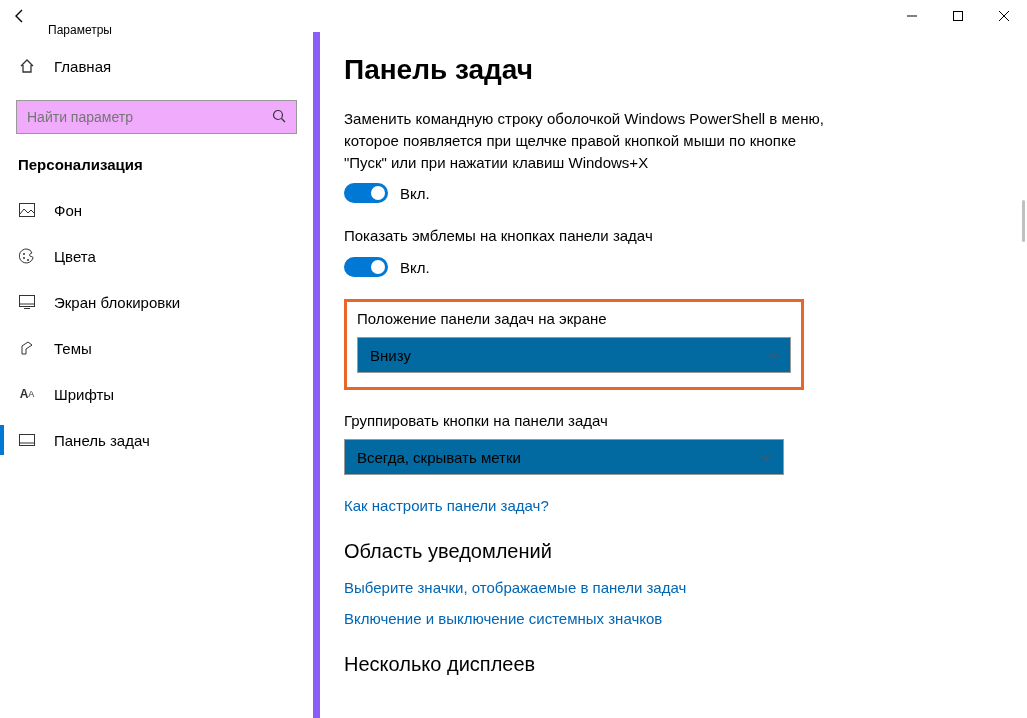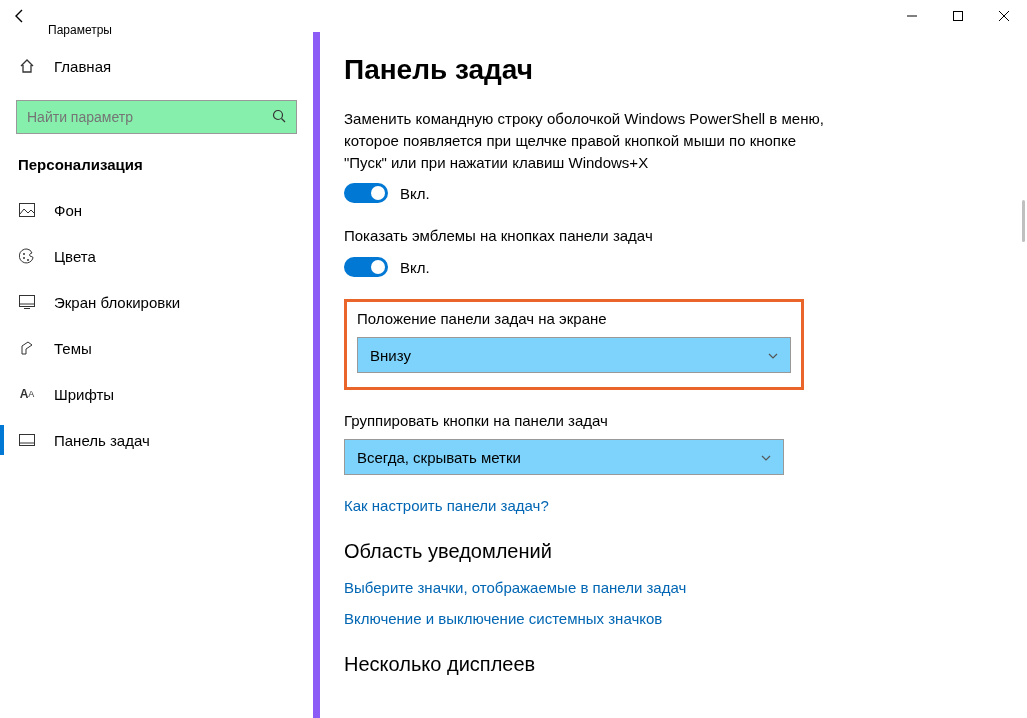--- a/index.html
+++ b/index.html
@@ -56,21 +56,21 @@
   height: 44px;
   padding: 0 18px;
   gap: 18px;
 }
 .sidebar .home .icon { width: 18px; display:flex; align-items:center; justify-content:center; }
 .sidebar .home .label { font-size: 15px; }
 .searchbox {
   margin: 12px 16px 18px 16px;
   height: 34px;
   border: 1px solid #999;
-  background: #86efac;
+  background: #f0abfc;
   display: flex;
   align-items: center;
   padding: 0 10px;
 }
 .searchbox input {
   border: none;
   outline: none;
   background: transparent;
   flex: 1;
   font-size: 14px;
@@ -153,21 +153,21 @@
   font-size: 15px;
   margin-bottom: 10px;
 }
 .dropdown {
   border: 1px solid #999;
   height: 36px;
   display: flex;
   align-items: center;
   padding: 0 12px;
   justify-content: space-between;
-  background: #7dd3fc;
+  background: #0369a1;
   max-width: 440px;
 }
 .dropdown .val { font-size: 15px; }
 .dropdown .chev { font-size: 11px; color: #555; }
 .link {
   color: #0066b4;
   font-size: 15px;
   margin-bottom: 14px;
   display: block;
 }

